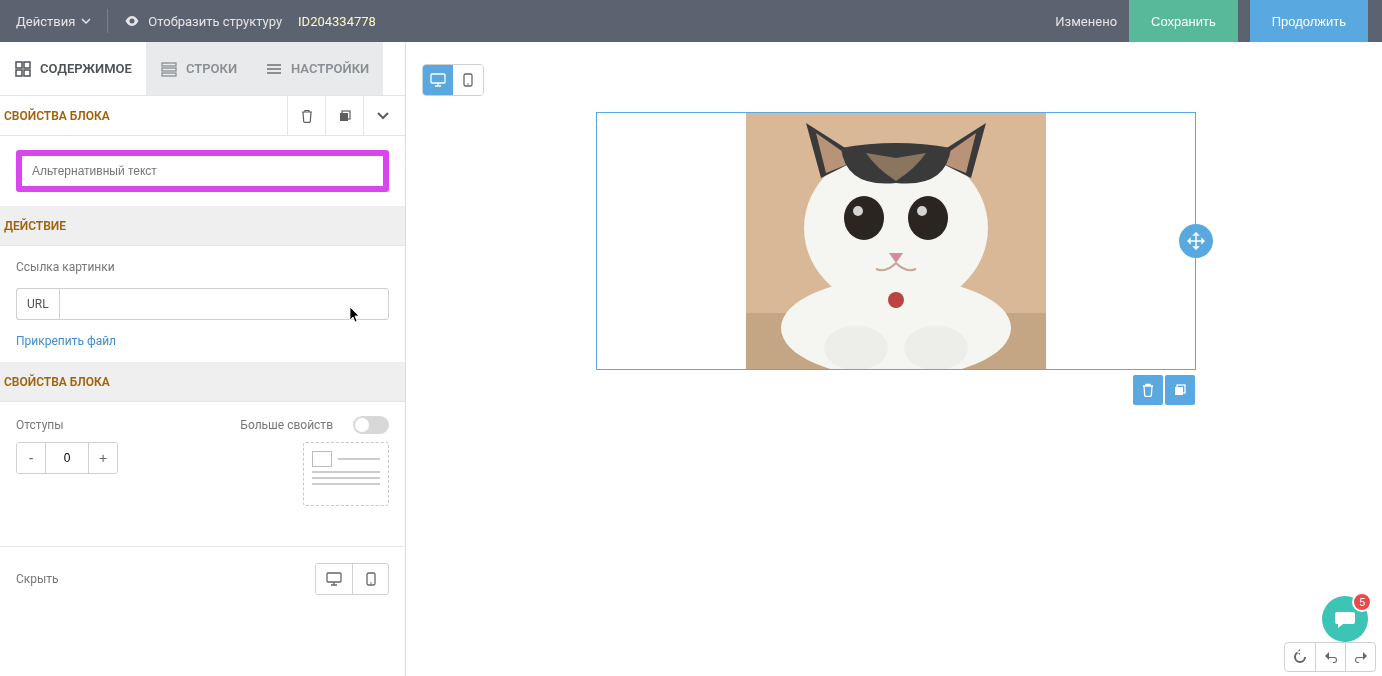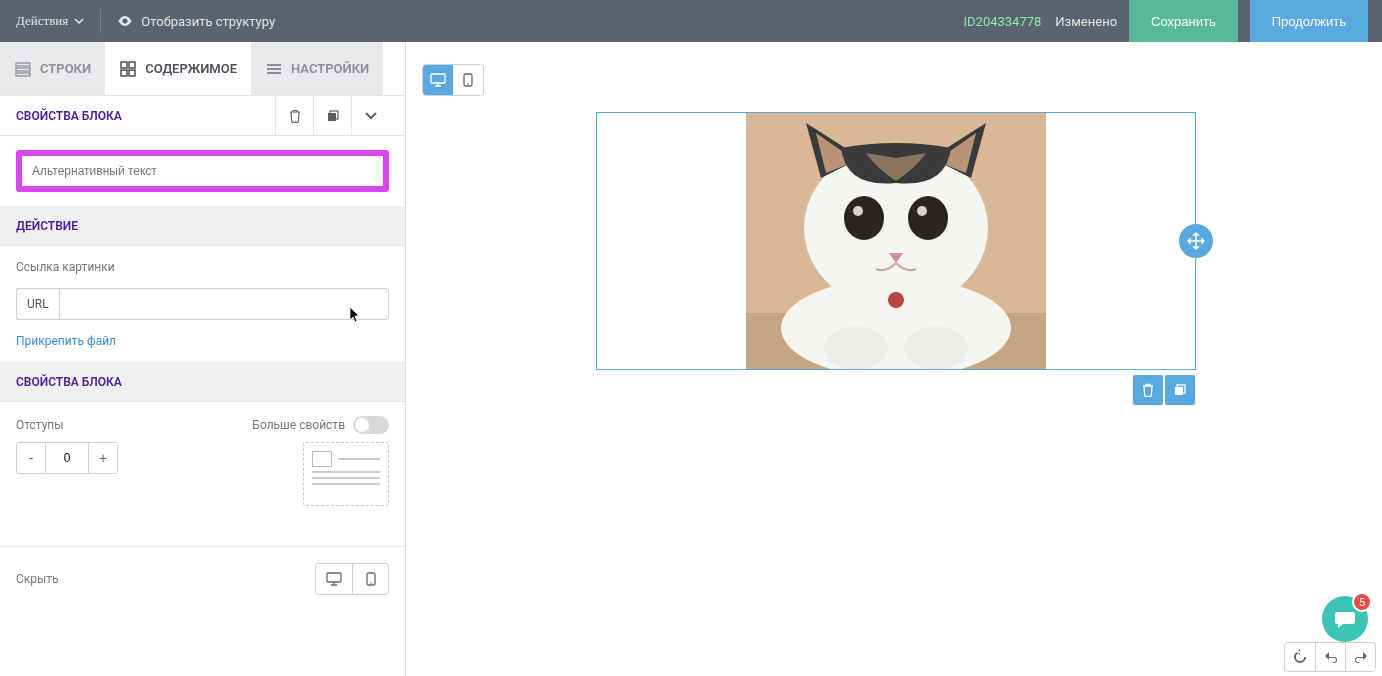--- a/index.html
+++ b/index.html
@@ -1,44 +1,44 @@
 <!DOCTYPE html>
 <html><head>
 <meta charset="utf-8">
 <style>
 * { box-sizing: border-box; margin: 0; padding: 0; }
 body { font-family: -apple-system, BlinkMacSystemFont, "Segoe UI", Roboto, Arial, sans-serif; width: 1382px; height: 676px; overflow: hidden; background: #fff; }
 
 
 .topbar { height: 42px; background: #5c6370; display: flex; align-items: center; color: #e5e5e5; font-size: 13px; }
 .topbar-left { display: flex; align-items: center; }
-.actions-dd { display: flex; align-items: center; gap: 6px; padding: 0 16px; height: 42px; cursor: pointer; font-family: Liberation Serif, serif; }
+.actions-dd { display: flex; align-items: center; gap: 6px; padding: 0 16px; height: 42px; cursor: pointer; }
 .divider-v { width: 1px; height: 24px; background: #7a8088; }
 .show-struct { display: flex; align-items: center; gap: 8px; padding: 0 16px; cursor: pointer; }
-.topbar-center { flex: 1; text-align: right; color: #86efac; }
+.topbar-center { flex: 1; text-align: left; color: #fef9c3; }
 .topbar-right { display: flex; align-items: center; gap: 12px; padding-right: 14px; margin-left: 14px; }
 .status-txt { color: #e5e5e5; }
 .btn { border: none; border-radius: 3px; padding: 24px 22px; font-size: 13px; cursor: pointer; color: #fff; }
 .btn-save { background: #57b99a; }
 .btn-continue { background: #5aa8e0; }
 
 
 .main { display: flex; height: calc(676px - 42px); }
 
 
 .sidebar { width: 406px; border-right: 1px solid #ddd; background: #fff; display: flex; flex-direction: column; }
 .tabs { display: flex; height: 54px; border-bottom: 1px solid #e5e5e5; }
 .tab { display: flex; align-items: center; gap: 8px; padding: 0 14px; font-size: 13px; font-weight: 600; color: #8a8f94; cursor: pointer; }
 .tab.active { color: #4d5258; background: #fff; }
 .tab.inactive { background: #e9eaeb; }
 .tab-icon { width: 18px; height: 18px; display: inline-flex; align-items: center; justify-content: center; }
 
 .panel { flex: 1; overflow-y: auto; }
 
-.section-header { height: 40px; display: flex; align-items: center; padding: 0 16px; background: #fff; border-bottom: 1px solid #e5e5e5; font-size: 12px; font-weight: 600; color: #4c1d95; }
+.section-header { height: 40px; display: flex; align-items: center; padding: 0 4px; background: #fff; border-bottom: 1px solid #e5e5e5; font-size: 12px; font-weight: 600; color: #a16207; }
 .section-header.with-tools { justify-content: space-between; }
 .section-header.gray { background: #efefef; }
 .header-tools { display: flex; }
 .icon-btn { width: 38px; height: 40px; display: flex; align-items: center; justify-content: center; cursor: pointer; color: #5a5f63; border-left: 1px solid #e5e5e5; }
 
 .form-row { padding: 14px 16px; }
 .input-group { display: flex; }
 .input-label-box { border: 1px solid #d0d0d0; border-right: none; padding: 8px 10px; font-size: 12px; color: #555; border-radius: 3px 0 0 3px; background: #fff; }
 .input-field { flex: 1; border: 1px solid #d0d0d0; padding: 8px 10px; font-size: 12px; border-radius: 0 3px 3px 0; }
 .alt-text { border: 6px solid #d946ef; border-radius: 3px; padding: 8px 10px; font-size: 12px; width: calc(100% - 32px); margin: 14px 16px; }
@@ -120,44 +120,44 @@
   <div class="topbar-right">
     <span class="status-txt">Изменено</span>
     <button class="btn btn-save">Сохранить</button>
     <button class="btn btn-continue">Продолжить</button>
   </div>
 </div>
 
 <div class="main">
   <div class="sidebar">
     <div class="tabs">
-      <div class="tab inactive">
-        <span class="tab-icon">
-          <svg width="16" height="16" viewBox="0 0 16 16">
-              <rect x="1" y="2" width="14" height="3" fill="none" stroke="#8a8f94" stroke-width="1.3"></rect>
-              <rect x="1" y="7" width="14" height="3" fill="none" stroke="#8a8f94" stroke-width="1.3"></rect>
-              <rect x="1" y="12" width="14" height="3" fill="none" stroke="#8a8f94" stroke-width="1.3"></rect>
-            </svg>
-        </span>
-        <span>СТРОКИ</span>
-      </div>
       <div class="tab active">
         <span class="tab-icon">
           <svg width="16" height="16" viewBox="0 0 16 16">
               <rect x="1" y="1" width="6" height="6" fill="none" stroke="#4d5258" stroke-width="1.5"></rect>
               <rect x="9" y="1" width="6" height="6" fill="none" stroke="#4d5258" stroke-width="1.5"></rect>
               <rect x="1" y="9" width="6" height="6" fill="none" stroke="#4d5258" stroke-width="1.5"></rect>
               <rect x="9" y="9" width="6" height="6" fill="none" stroke="#4d5258" stroke-width="1.5"></rect>
             </svg>
         </span>
         <span>СОДЕРЖИМОЕ</span>
       </div>
       <div class="tab inactive">
         <span class="tab-icon">
           <svg width="16" height="16" viewBox="0 0 16 16">
+              <rect x="1" y="2" width="14" height="3" fill="none" stroke="#8a8f94" stroke-width="1.3"></rect>
+              <rect x="1" y="7" width="14" height="3" fill="none" stroke="#8a8f94" stroke-width="1.3"></rect>
+              <rect x="1" y="12" width="14" height="3" fill="none" stroke="#8a8f94" stroke-width="1.3"></rect>
+            </svg>
+        </span>
+        <span>СТРОКИ</span>
+      </div>
+      <div class="tab inactive">
+        <span class="tab-icon">
+          <svg width="16" height="16" viewBox="0 0 16 16">
               <rect x="1" y="3" width="14" height="2" fill="#8a8f94"></rect>
               <rect x="1" y="7" width="14" height="2" fill="#8a8f94"></rect>
               <rect x="1" y="11" width="14" height="2" fill="#8a8f94"></rect>
             </svg>
         </span>
         <span>НАСТРОЙКИ</span>
       </div>
     </div>
 
     <div class="panel">
@@ -201,21 +201,21 @@
       </div>
 
       <div class="link-attach">Прикрепить файл</div>
 
       <div class="section-header gray">
         <span>СВОЙСТВА БЛОКА</span>
       </div>
 
       <div class="toggle-row">
         <span class="prop-label">Отступы</span>
-        <div style="display:flex;align-items:center;gap:8px">
+        <div style="display:flex;align-items:center;gap:20px">
           <span class="prop-label">Больше свойств</span>
           <div class="toggle"></div>
         </div>
       </div>
 
 
       <div class="stepper-row">
         <div class="stepper">
           <button>-</button>
           <input value="0" style="">

